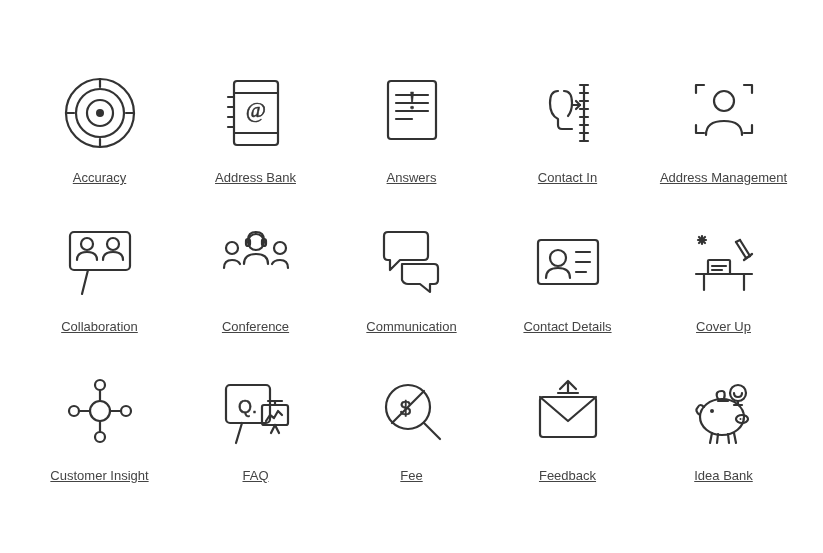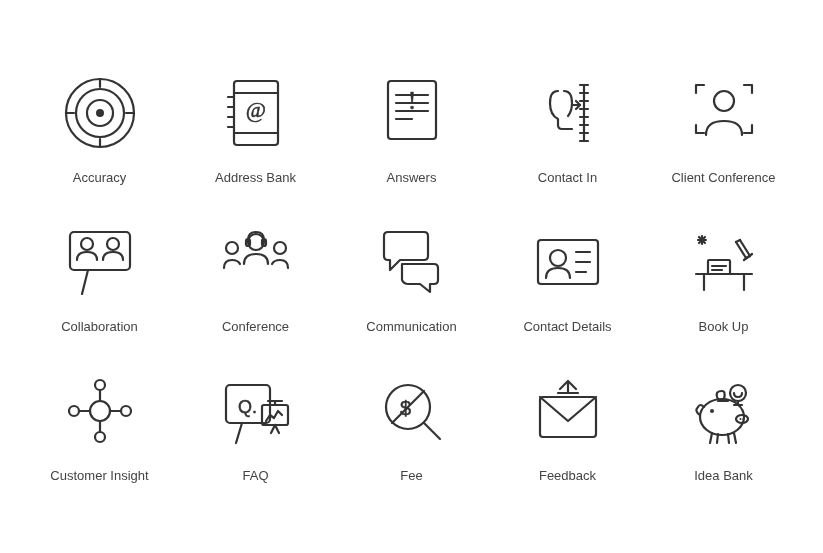--- a/index.html
+++ b/index.html
@@ -38,20 +38,21 @@
     }
     .icon-wrap svg {
       width: 80px;
       height: 80px;
     }
     .icon-label {
       font-size: 13px;
       color: #444;
       text-align: center;
       line-height: 1.3;
+      text-decoration: underline;
     }
   </style>
 </head>
 <body>
 
 <div class="grid">
 
   <div class="icon-item">
     <div class="icon-wrap">
       <svg viewBox="0 0 80 80" fill="none" stroke="#333" stroke-width="2.2" stroke-linecap="round" stroke-linejoin="round">
@@ -128,21 +129,21 @@
 
         <circle cx="40" cy="28" r="10"></circle>
         <path d="M22 62 Q22 48 40 48 Q58 48 58 62"></path>
 
         <path d="M12 20 L12 12 L20 12"></path>
         <path d="M60 12 L68 12 L68 20"></path>
         <path d="M12 52 L12 60 L20 60"></path>
         <path d="M60 60 L68 60 L68 52"></path>
       </svg>
     </div>
-    <span class="icon-label">Client Conference</span>
+    <span class="icon-label">Address Management</span>
   </div>
 
   <div class="icon-item">
     <div class="icon-wrap">
       <svg viewBox="0 0 80 80" fill="none" stroke="#333" stroke-width="2.2" stroke-linecap="round" stroke-linejoin="round">
 
         <rect x="10" y="10" width="60" height="38" rx="4"></rect>
         <line x1="22" y1="72" x2="28" y2="48"></line>
 
         <circle cx="27" cy="22" r="6"></circle>
@@ -218,21 +219,21 @@
 
         <line x1="28" y1="44" x2="42" y2="44"></line>
         <line x1="28" y1="48" x2="38" y2="48"></line>
 
         <line x1="18" y1="14" x2="18" y2="22"></line>
         <line x1="14" y1="18" x2="22" y2="18"></line>
         <line x1="15" y1="15" x2="21" y2="21"></line>
         <line x1="21" y1="15" x2="15" y2="21"></line>
       </svg>
     </div>
-    <span class="icon-label">Book Up</span>
+    <span class="icon-label">Cover Up</span>
   </div>
 
   <div class="icon-item">
     <div class="icon-wrap">
       <svg viewBox="0 0 80 80" fill="none" stroke="#333" stroke-width="2.2" stroke-linecap="round" stroke-linejoin="round">
 
         <circle cx="40" cy="40" r="10"></circle>
 
         <circle cx="40" cy="14" r="5"></circle>
         <circle cx="40" cy="66" r="5"></circle>

